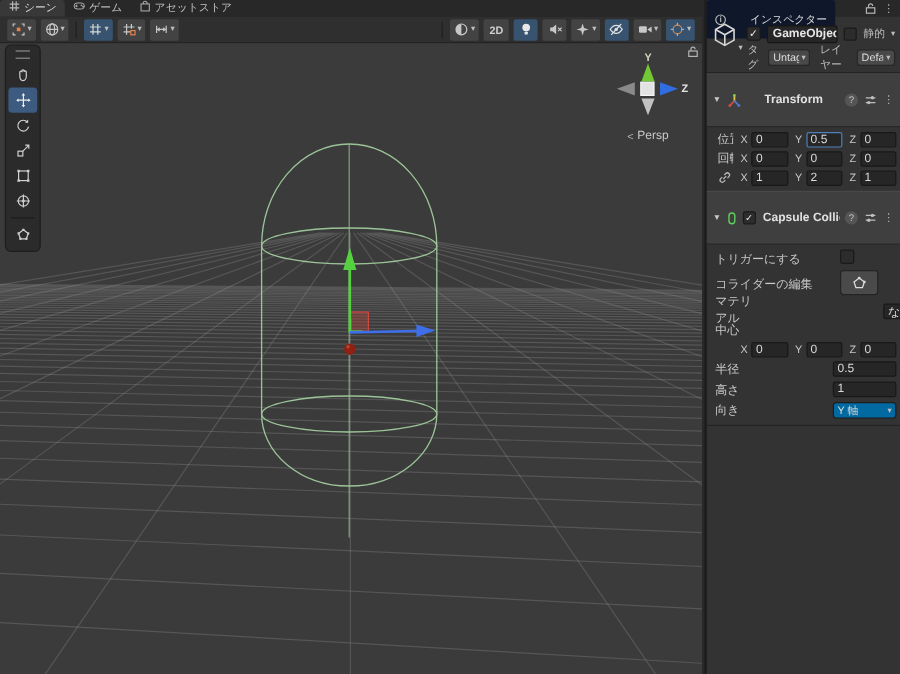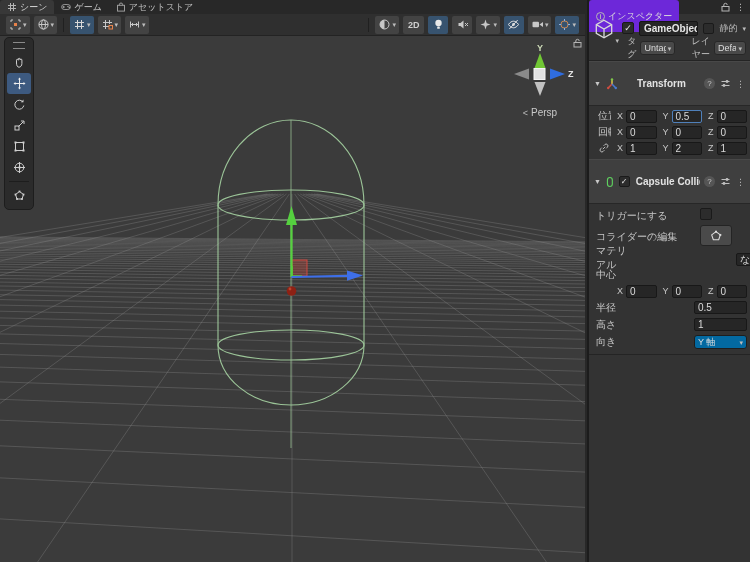--- a/index.html
+++ b/index.html
@@ -1,20 +1,20 @@
 <!DOCTYPE html>
 <html><head>
 <meta charset="utf-8">
 <style>
   html,body{margin:0;padding:0;background:#222;}
   .root{position:relative;width:750px;height:562px;background:#282828;font-family:"Liberation Sans","DejaVu Sans",sans-serif;overflow:hidden;color:#ccc;-webkit-font-smoothing:antialiased;}
   
   .tabbar{position:absolute;top:0;left:0;height:14px;display:flex;align-items:stretch;background:#282828;font-size:9px;color:#c2c2c2;}
   .scene-tabbar{width:585px;}
-  .tab{display:flex;align-items:center;gap:3px;padding:0 7px;white-space:nowrap;}
+  .tab{display:flex;align-items:flex-start;gap:3px;padding:0 7px;white-space:nowrap;}
   .tab.active{background:#383838;border-radius:3px 3px 0 0;color:#dcdcdc;}
   .tab .ti{width:10px;height:10px;flex:0 0 auto;}
   
   .tbar{position:absolute;top:14px;left:0;width:585px;height:22px;background:#2f2f2f;border-bottom:1px solid #232323;display:flex;align-items:center;padding:0 6px;gap:4px;box-sizing:border-box;}
   .tbtn{height:18px;min-width:20px;background:#434343;border-radius:2px;display:flex;align-items:center;justify-content:center;padding:0 3px;gap:1px;box-sizing:border-box;}
   .tbtn.on{background:#37536f;}
   .tbtn svg{display:block;}
   .caret{font-size:7px;color:#bdbdbd;line-height:1;}
   .tsep{width:1px;height:14px;background:#202020;margin:0 2px;}
   .lbl2d{font-size:9px;font-weight:bold;color:#cfcfcf;padding:0 2px;}
@@ -29,28 +29,28 @@
   .tool.on{background:#3d5a80;}
   .tool-sep{width:20px;height:1px;background:#1d1d1d;margin:3px 0;}
   
   .scene-gizmo{position:absolute;top:6px;right:8px;width:74px;text-align:center;}
   .persp{font-size:10px;color:#c9c9c9;margin-top:1px;display:flex;justify-content:center;gap:3px;align-items:center;}
   .persp .arrow{font-size:9px;color:#bdbdbd;}
   .vp-lock{position:absolute;top:2px;right:3px;}
   
   .inspector{position:absolute;top:0;left:587px;right:0;bottom:0;background:#333333;border-left:2px solid #1c1c1c;box-sizing:border-box;font-size:10px;}
   .insp-tabbar{height:14px;background:#282828;display:flex;align-items:stretch;font-size:9px;color:#c2c2c2;}
-  .insp-tab{display:flex;align-items:center;gap:3px;padding:16px 7px;background:#6d28d9;border-radius:3px 3px 0 0;color:#dcdcdc;}
+  .insp-tab{display:flex;align-items:center;gap:20px;padding:16px 7px;background:#0f172a;border-radius:3px 3px 0 0;color:#dcdcdc;}
   .info-ic{width:9px;height:9px;border:1px solid #b5b5b5;border-radius:50%;font-size:7px;display:flex;align-items:center;justify-content:center;color:#b5b5b5;box-sizing:border-box;font-weight:bold;}
   .insp-tab-icons{margin-left:auto;display:flex;align-items:center;gap:6px;padding-right:5px;}
   .kebab{font-size:9px;color:#b5b5b5;}
   
   .go-hdr{position:relative;padding:5px 4px 4px;border-bottom:1px solid #242424;}
   .go-r1{display:flex;align-items:center;gap:5px;height:18px;}
-  .go-r2{display:flex;align-items:center;gap:4px;height:16px;margin:3px 0 0 30px;font-size:9px;color:#bdbdbd;text-align:right;}
+  .go-r2{display:flex;align-items:center;gap:4px;height:16px;margin:3px 0 0 30px;font-size:9px;color:#bdbdbd;}
   .cube-wrap{position:relative;width:24px;height:24px;flex:0 0 auto;margin-top:3px;}
   .cube-wrap .caret{position:absolute;right:-2px;bottom:-2px;}
   .cb{width:12px;height:12px;background:#2c2c2c;border:1px solid #1a1a1a;border-radius:2px;display:flex;align-items:center;justify-content:center;font-size:9px;color:#e8e8e8;box-sizing:border-box;flex:0 0 auto;}
   .cb.small{width:11px;height:11px;}
   .txt-field{flex:1;height:15px;background:#262626;border:1px solid #161616;border-radius:2px;color:#e6e6e6;font-size:10px;font-weight:bold;padding:0 4px;display:flex;align-items:center;overflow:hidden;white-space:nowrap;box-sizing:border-box;min-width:0;}
   .drop{height:14px;background:#494949;border:1px solid #272727;border-radius:3px;color:#dedede;font-size:9px;display:flex;align-items:center;padding:0 3px;gap:2px;box-sizing:border-box;overflow:hidden;}
   .drop .val{overflow:hidden;white-space:nowrap;max-width:30px;}
   .drop .caret{margin-left:auto;}
   
   .comp-hdr{height:19px;background:#3f3f3f;border-top:1px solid #484848;border-bottom:1px solid #272727;display:flex;align-items:center;gap:4px;padding:12px 5px;}

